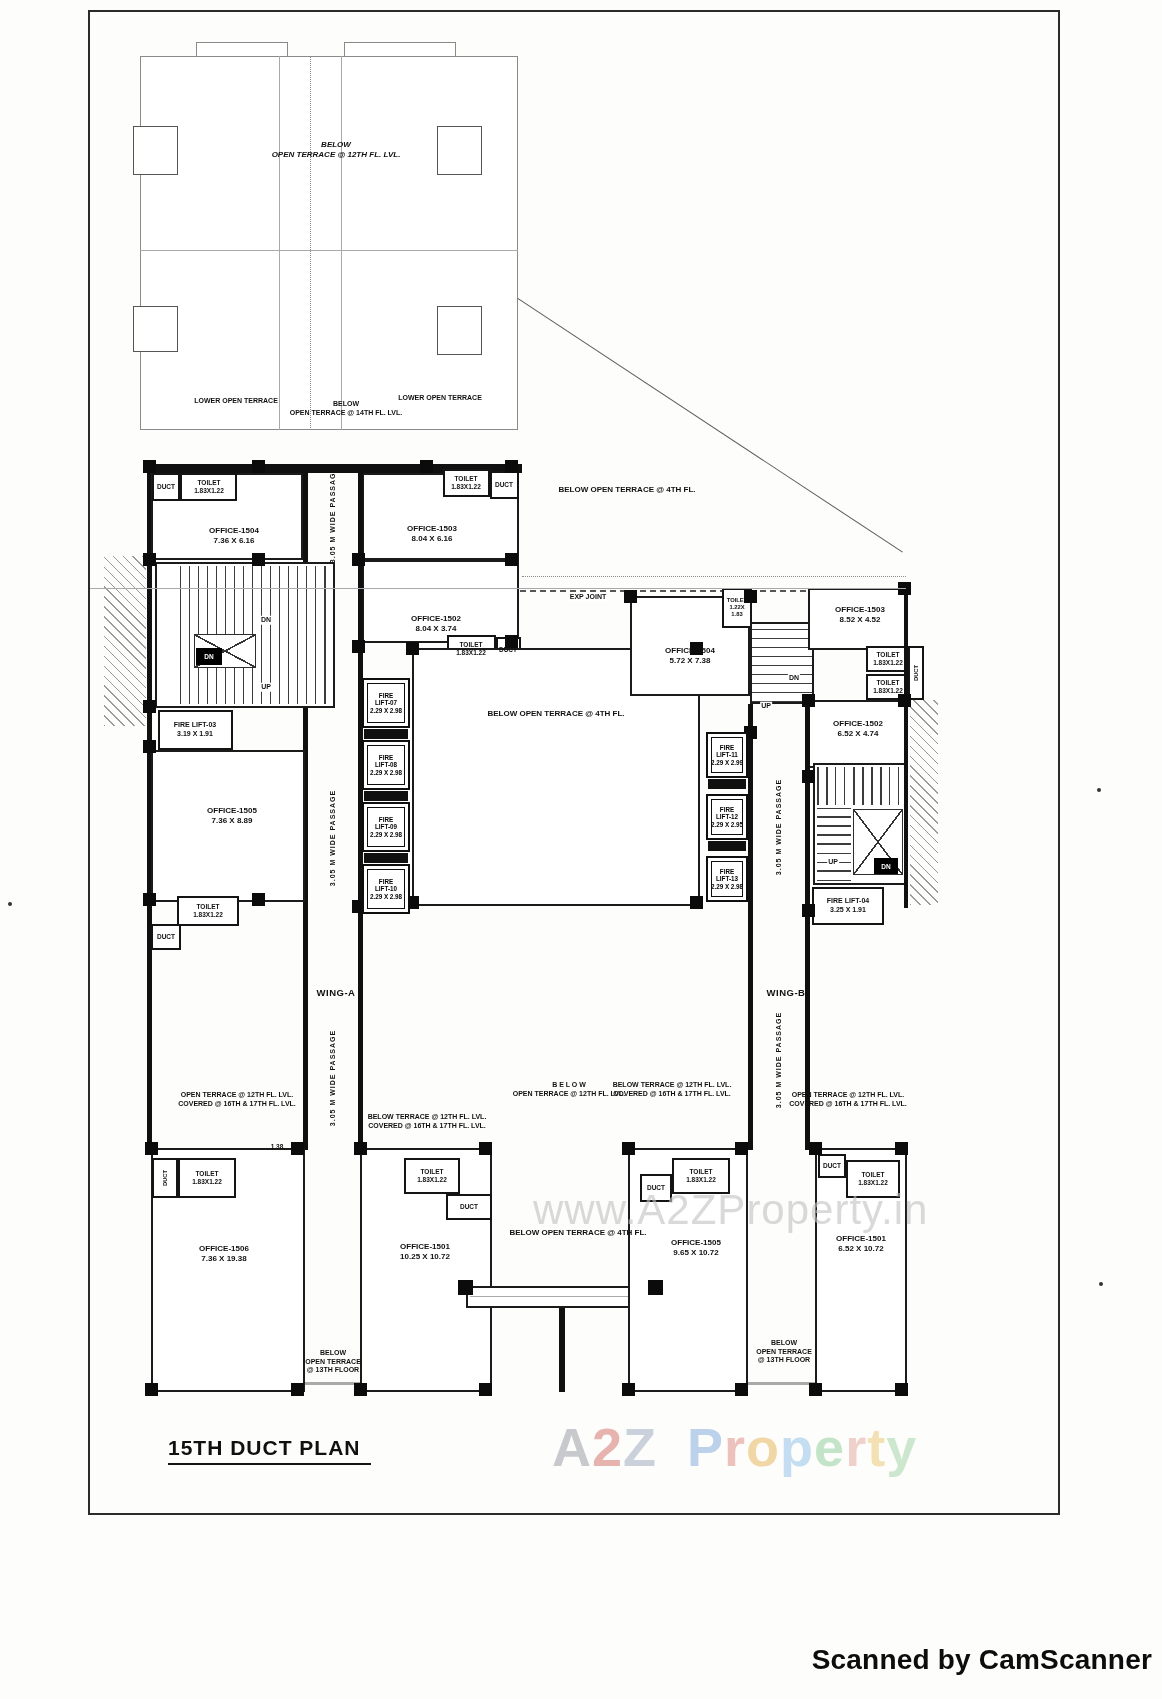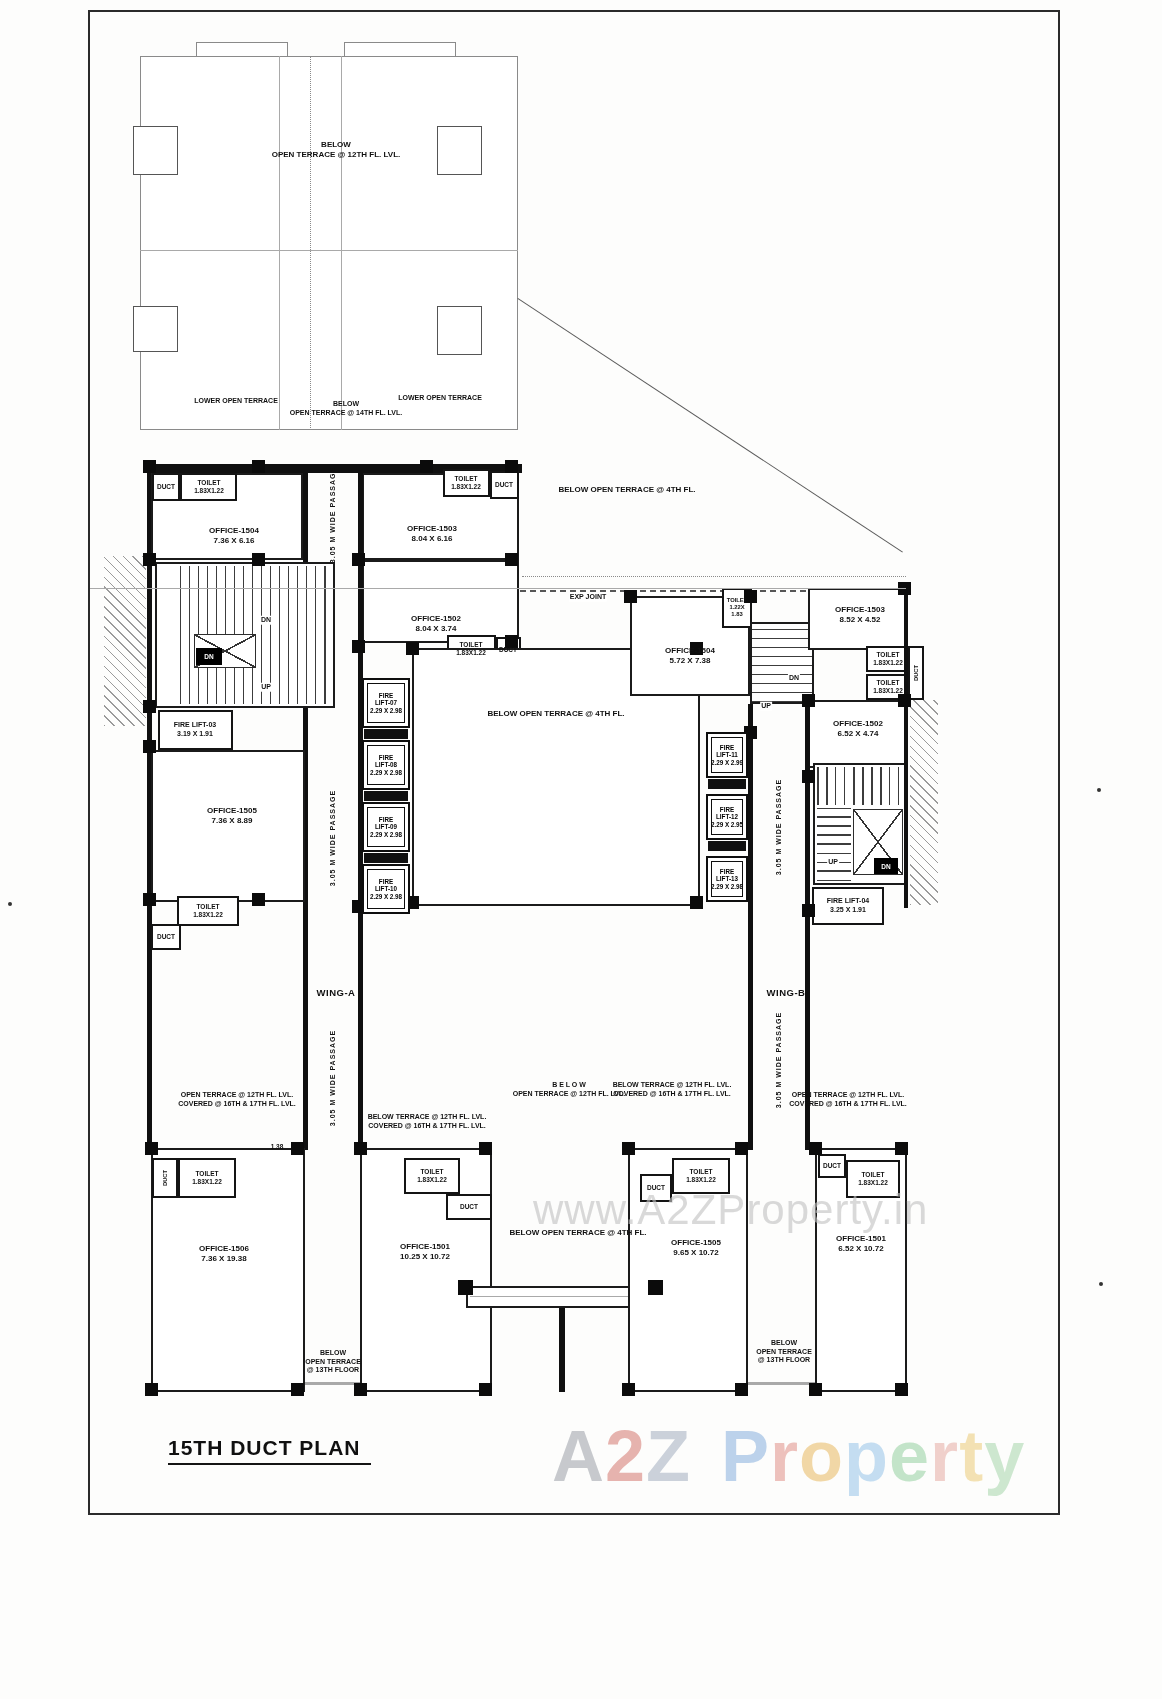--- a/index.html
+++ b/index.html
@@ -31,21 +31,21 @@
       linear-gradient(to bottom right,transparent calc(50% - .8px),#333 calc(50% - .8px) calc(50% + .8px),transparent calc(50% + .8px)),#fff;}
   .badge{position:absolute;background:#000;color:#fff;font-size:6.5px;font-weight:700;
          display:flex;align-items:center;justify-content:center;z-index:13;}
   .hatch{position:absolute;background:repeating-linear-gradient(45deg,#9a9a9a 0 1px,transparent 1px 7px);}
   .dash{position:absolute;border-top:2px dashed #565656;}
   .dotH{position:absolute;border-top:1px dotted #8a8a8a;}
   .dotV{position:absolute;border-left:1.5px dotted #8a8a8a;}
   .speck{position:absolute;width:4px;height:4px;border-radius:50%;background:#333;}
   #wm-url{position:absolute;left:533px;top:1186px;font-size:42px;font-weight:400;color:#c3c3c3;
           opacity:.62;letter-spacing:1px;z-index:30;white-space:nowrap;}
-  #wm-logo{position:absolute;left:552px;top:1420px;font-size:72px;font-weight:700;opacity:.6;
+  #wm-logo{position:absolute;left:552px;top:1420px;font-size:54px;font-weight:700;opacity:.6;
            line-height:1;z-index:30;white-space:nowrap;letter-spacing:1px;}
   #wm-logo .wm-letter:nth-child(4){margin-left:30px;}
   #plan-title{position:absolute;left:168px;top:1436px;font-size:21px;font-weight:700;color:#101010;
            letter-spacing:1px;border-bottom:2.5px solid #141414;padding:0 10px 3px 0;z-index:20;}
   #cam{position:absolute;left:700px;top:1644px;width:452px;text-align:right;font-size:28px;
        font-weight:700;color:#0d0d0d;z-index:30;letter-spacing:.2px;}
 </style>
 </head>
 <body>
 
@@ -56,21 +56,21 @@
   <div class="thin" style="left:196px;top:42px;width:92px;height:15px;"></div>
   <div class="thin" style="left:344px;top:42px;width:112px;height:15px;"></div>
   <div class="thin" style="left:133px;top:126px;width:45px;height:49px;border-width:1.5px;border-color:#555;"></div>
   <div class="thin" style="left:437px;top:126px;width:45px;height:49px;border-width:1.5px;border-color:#555;"></div>
   <div class="thin" style="left:133px;top:306px;width:45px;height:46px;border-width:1.5px;border-color:#555;"></div>
   <div class="thin" style="left:437px;top:306px;width:45px;height:49px;border-width:1.5px;border-color:#555;"></div>
   <div class="gline" style="left:279px;top:56px;width:1px;height:374px;"></div>
   <div class="gline" style="left:341px;top:56px;width:1px;height:374px;"></div>
   <div class="dotV" style="left:310px;top:56px;height:374px;"></div>
   <div class="gline" style="left:140px;top:250px;width:378px;height:1px;"></div>
-  <div class="lbl" style="left:336px;top:150px;">BELOW
+  <div class="lbl" style="left:336px;top:150px;font-style:italic;">BELOW
 OPEN TERRACE @ 12TH FL. LVL.</div>
   <div class="lbl t7" style="left:236px;top:401px;">LOWER OPEN TERRACE</div>
   <div class="lbl t7" style="left:346px;top:409px;">BELOW
 OPEN TERRACE @ 14TH FL. LVL.</div>
   <div class="lbl t7" style="left:440px;top:398px;">LOWER OPEN TERRACE</div>
 
   <div class="gline" style="left:90px;top:588px;width:816px;height:1px;z-index:1;"></div>
   <div class="abs" style="left:518px;top:298px;width:461px;height:0;border-top:1.5px solid #5a5a5a;transform:rotate(33.4deg);transform-origin:left top;z-index:1;"></div>
   <div class="dotH" style="left:522px;top:576px;width:384px;"></div>
   <div class="dash" style="left:520px;top:590px;width:386px;"></div>
@@ -338,13 +338,14 @@
   <div class="col" style="left:458px;top:1280px;width:15px;height:15px;"></div>
   <div class="col" style="left:648px;top:1280px;width:15px;height:15px;"></div>
 
   <div class="speck" style="left:8px;top:902px;"></div>
   <div class="speck" style="left:1097px;top:788px;"></div>
   <div class="speck" style="left:1099px;top:1282px;"></div>
 
   <div id="wm-url">www.A2ZProperty.in</div>
   <div id="plan-title">15TH DUCT PLAN</div>
   <div id="wm-logo"><span class="wm-letter" style="color: rgb(164, 168, 175);">A</span><span class="wm-letter" style="color: rgb(216, 131, 123);">2</span><span class="wm-letter" style="color: rgb(170, 181, 197);">Z</span><span class="wm-letter" style="color: rgb(146, 183, 224);">P</span><span class="wm-letter" style="color: rgb(227, 154, 147);">r</span><span class="wm-letter" style="color: rgb(234, 191, 110);">o</span><span class="wm-letter" style="color: rgb(159, 201, 234);">p</span><span class="wm-letter" style="color: rgb(158, 212, 168);">e</span><span class="wm-letter" style="color: rgb(232, 179, 172);">r</span><span class="wm-letter" style="color: rgb(237, 208, 131);">t</span><span class="wm-letter" style="color: rgb(174, 217, 178);">y</span></div>
+  <div id="cam">Scanned by CamScanner</div>
 </div>
 
 </body></html>

